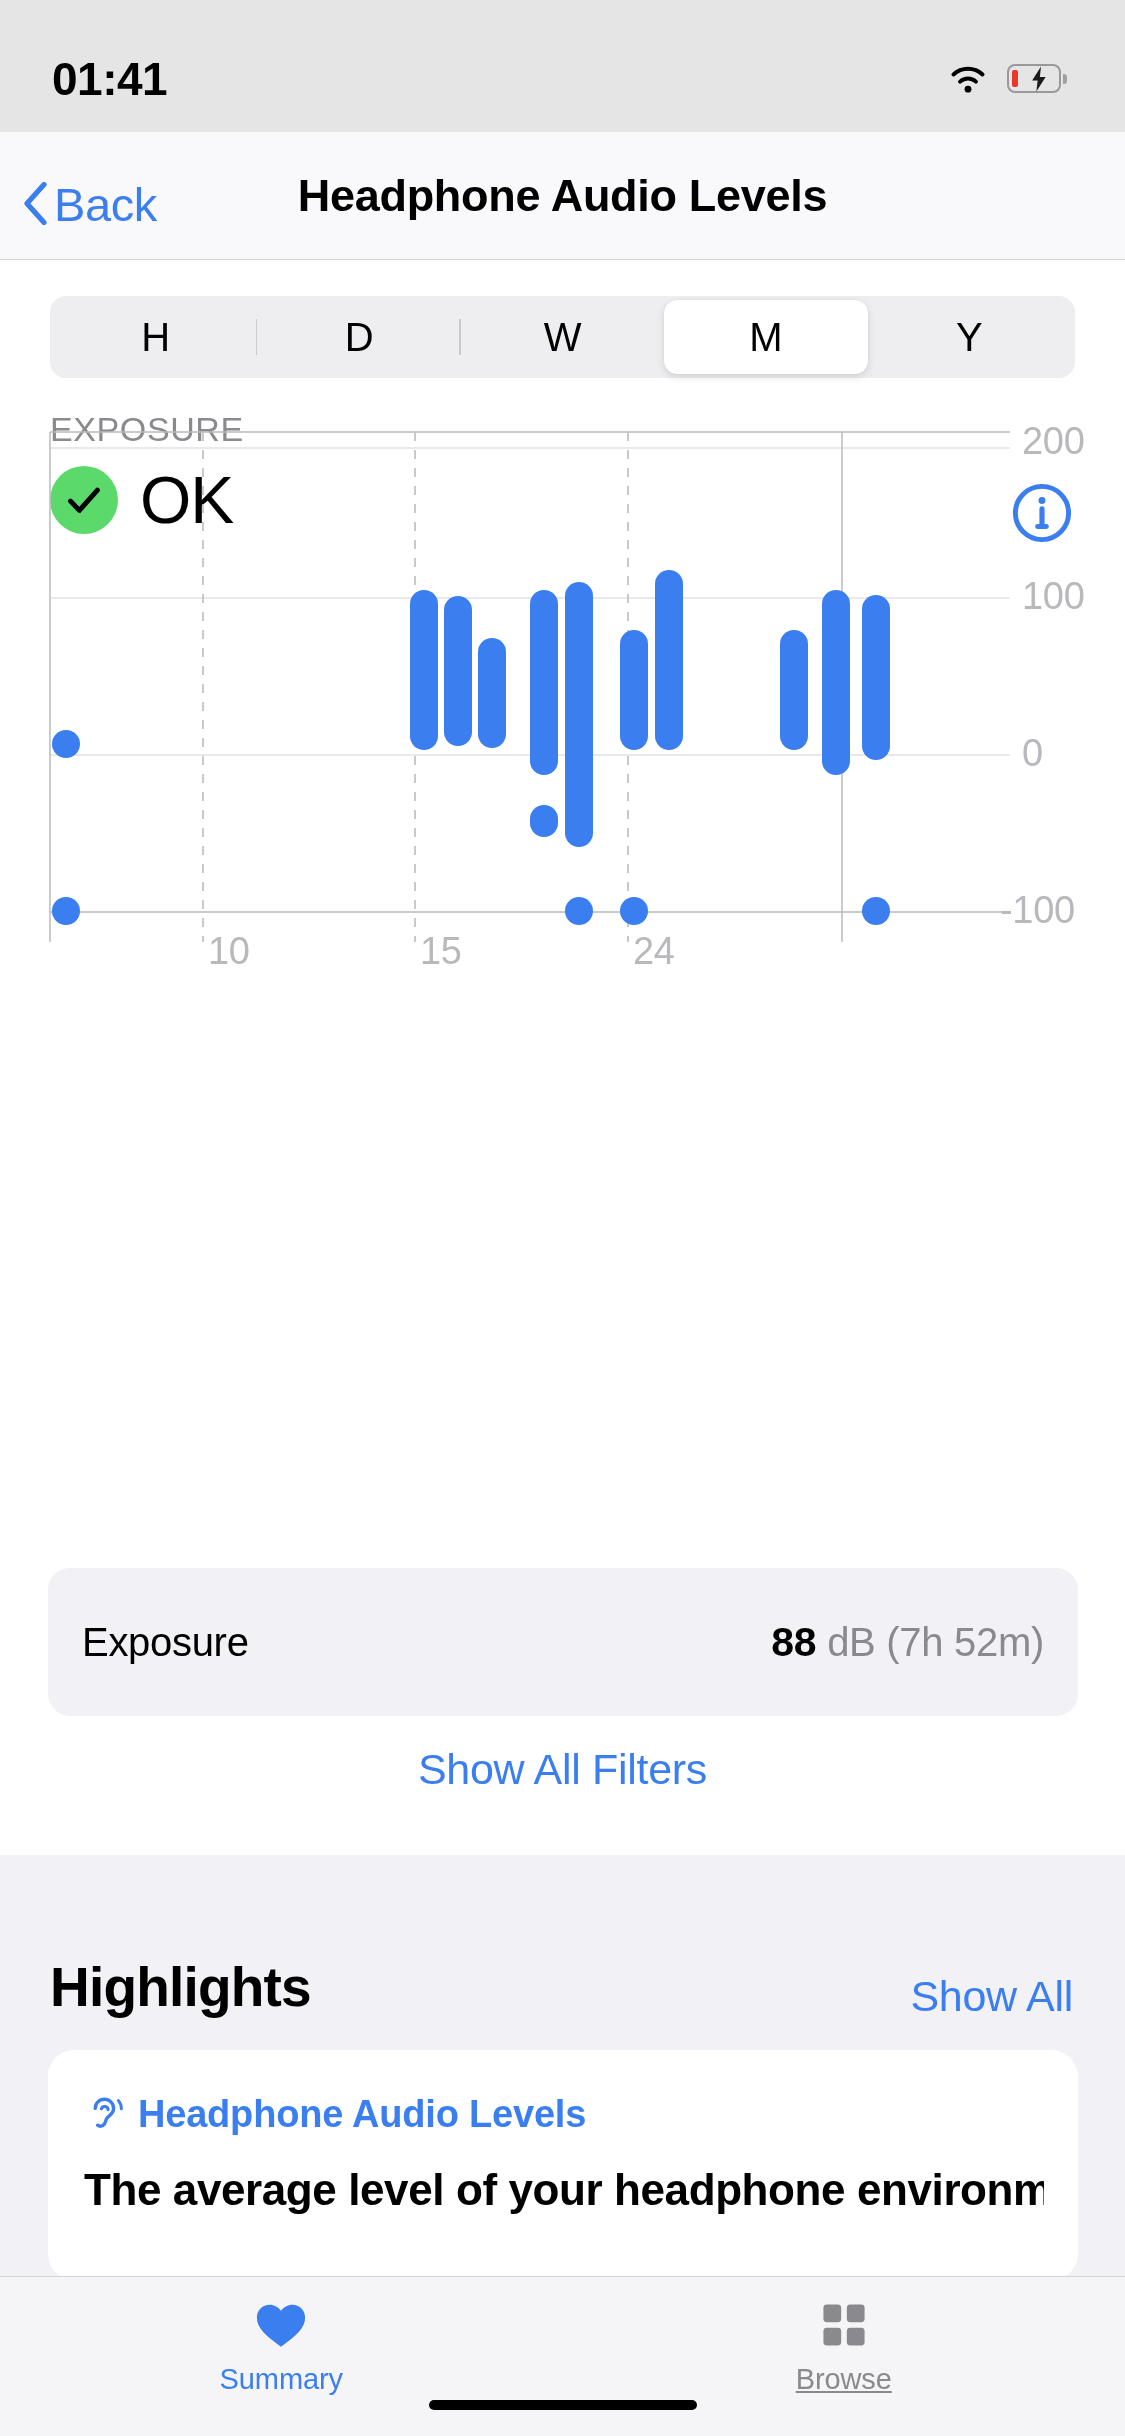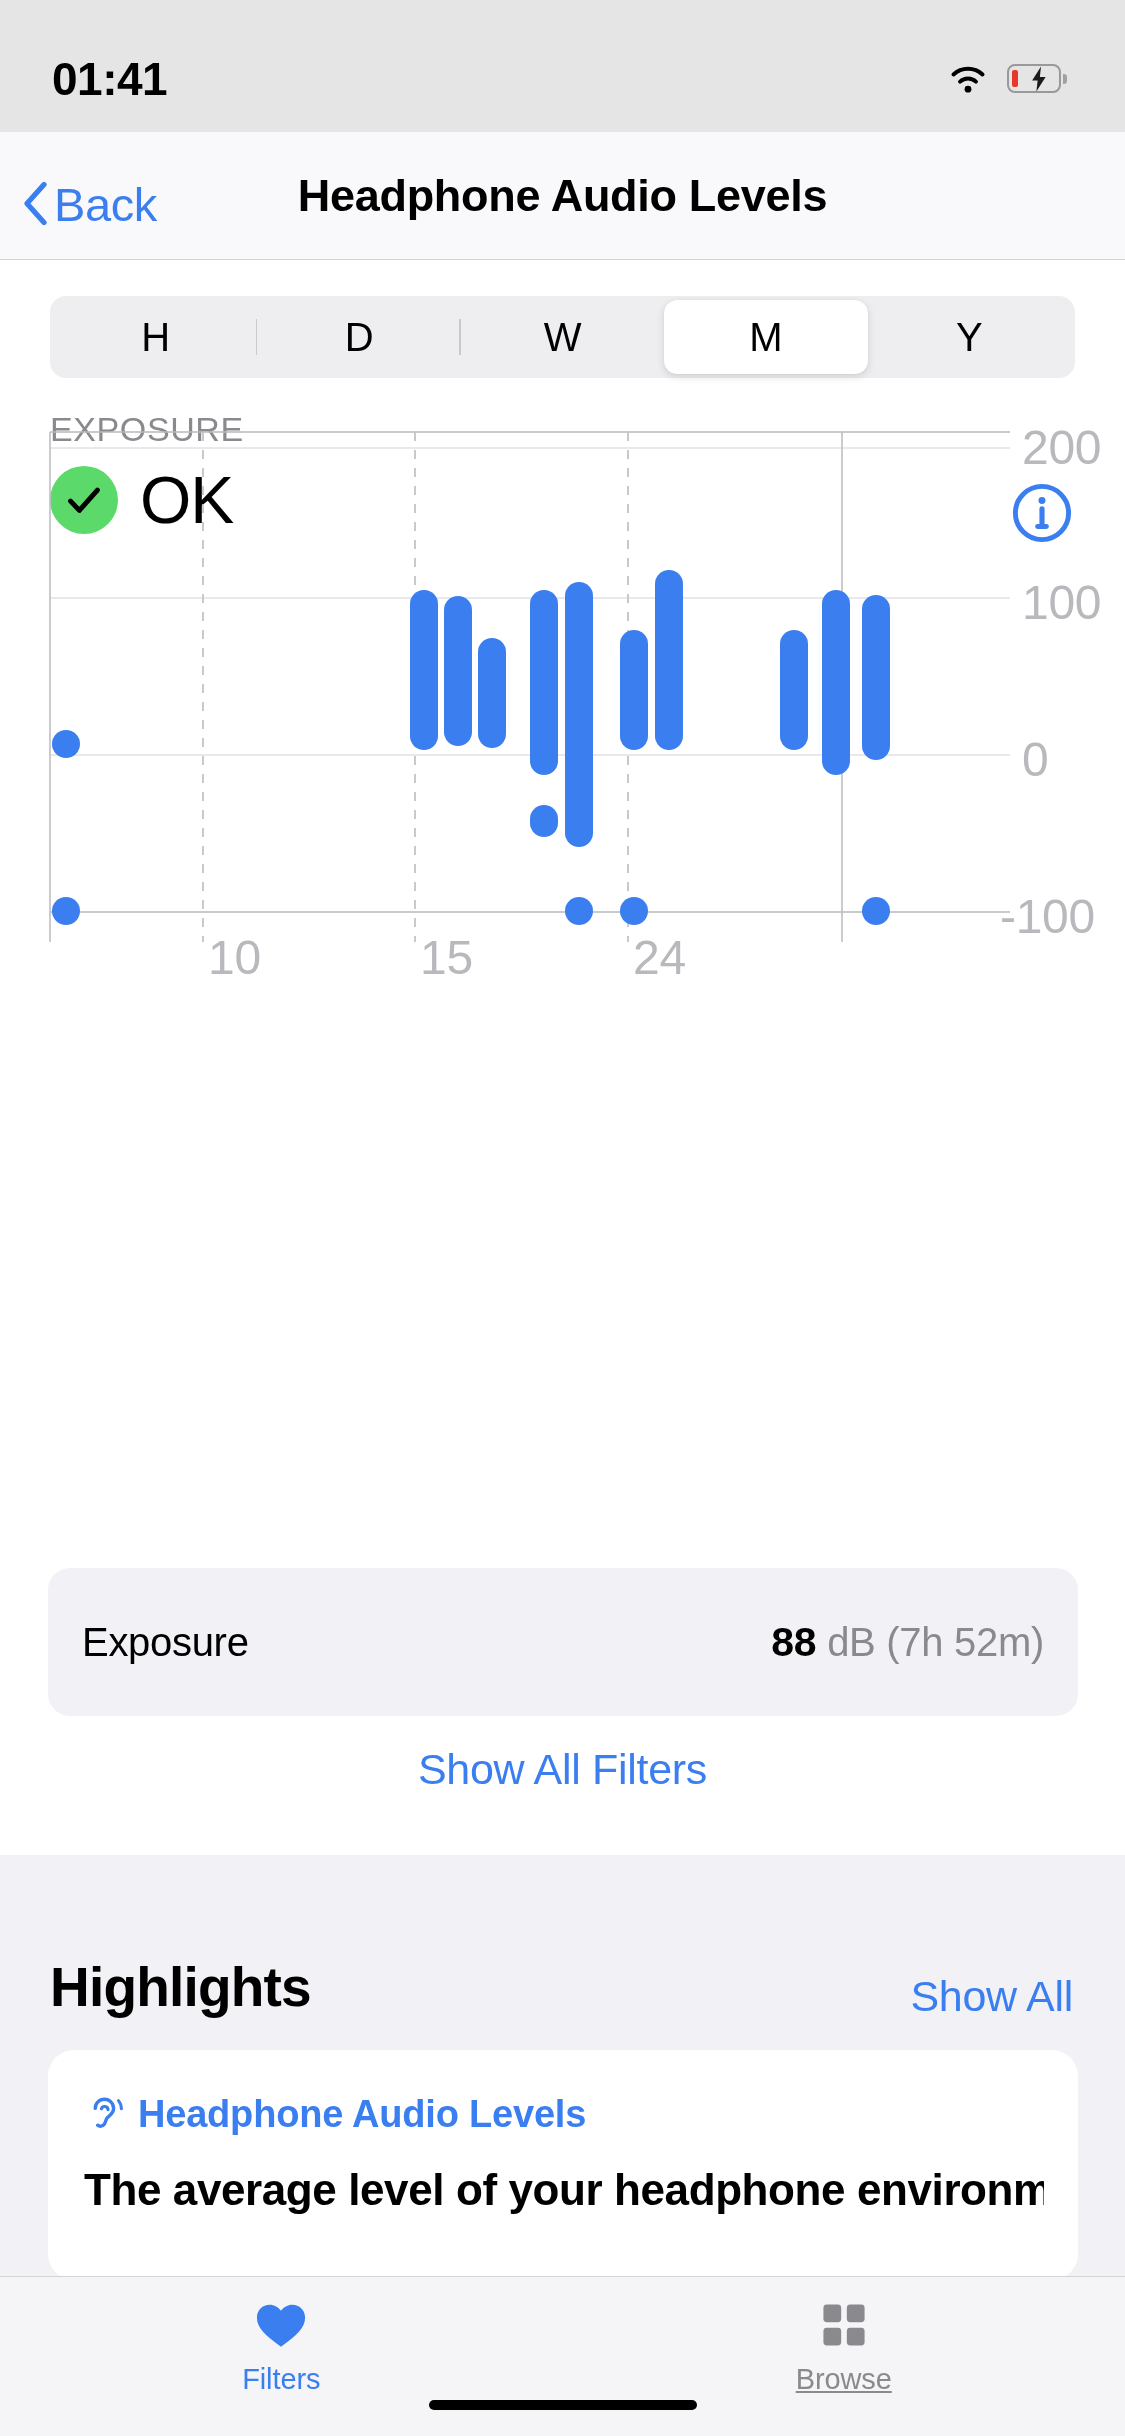--- a/index.html
+++ b/index.html
@@ -94,21 +94,21 @@
     position:absolute; left:50px; top:572px;
     font-size:40px; color:#8a8a8e; letter-spacing:-0.3px;
   }
 
   
   .chart-wrap {
     position:absolute; left:0px; top:430px; width:1125px; height:540px;
   }
   .chart-svg { position:absolute; left:0; top:0; }
   .axis-label {
-    position:absolute; font-size:48px; color:#b8b8bd; letter-spacing:-0.3px;
+    position:absolute; font-size:38px; color:#b8b8bd; letter-spacing:-0.3px;
   }
 
   
   .exposure-card {
     position:absolute; left:48px; top:1568px; width:1030px; height:148px;
     background:#f1f1f6; border-radius:22px;
     display:flex; align-items:center; justify-content:space-between;
     padding: 0 34px;
   }
   .card-left { font-size:40px; color:#000; letter-spacing:-0.3px; }
@@ -323,21 +323,21 @@
     <div class="hc-body">The average level of your headphone environment.</div>
   </div>
 
   <div class="tabbar">
     <div class="tab active">
       <div class="tab-icon">
         <svg width="58" height="52" viewBox="0 0 24 22">
           <path d="M12 20.2C5.6 15.6 1.8 12.2 1.8 7.9 1.8 4.7 4.2 2.4 7.2 2.4c1.9 0 3.7 1 4.8 2.6C13.1 3.4 14.9 2.4 16.8 2.4c3 0 5.4 2.3 5.4 5.5 0 4.3-3.8 7.7-10.2 12.3z" fill="#3a7ef0"></path>
         </svg>
       </div>
-      <span class="tab-label">Filters</span>
+      <span class="tab-label">Summary</span>
     </div>
     <div class="tab inactive">
       <div class="tab-icon">
         <svg width="52" height="52" viewBox="0 0 24 24">
           <rect x="2.5" y="2.5" width="8.2" height="8.2" rx="1.6" fill="#8a8a8e"></rect>
           <rect x="13.3" y="2.5" width="8.2" height="8.2" rx="1.6" fill="#8a8a8e"></rect>
           <rect x="2.5" y="13.3" width="8.2" height="8.2" rx="1.6" fill="#8a8a8e"></rect>
           <rect x="13.3" y="13.3" width="8.2" height="8.2" rx="1.6" fill="#8a8a8e"></rect>
         </svg>
       </div>

